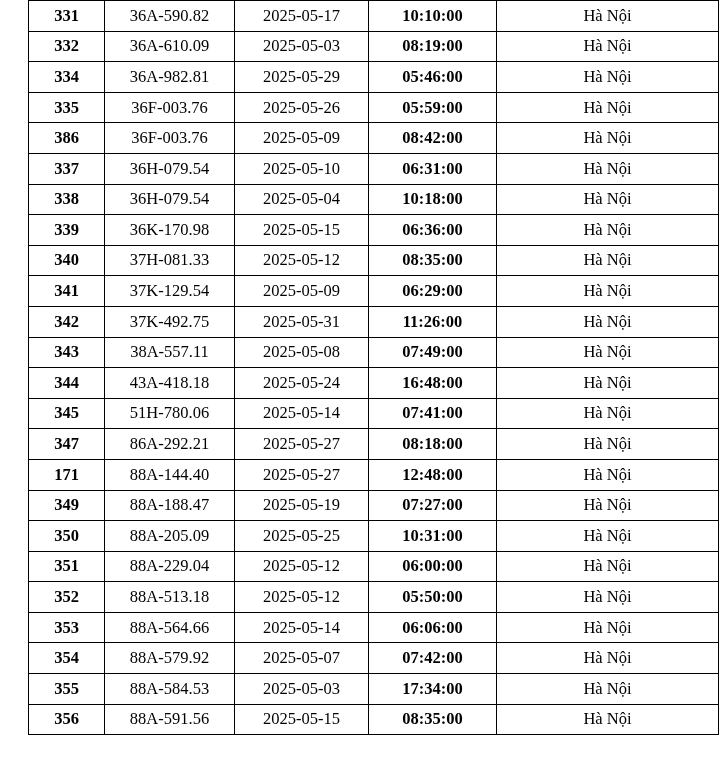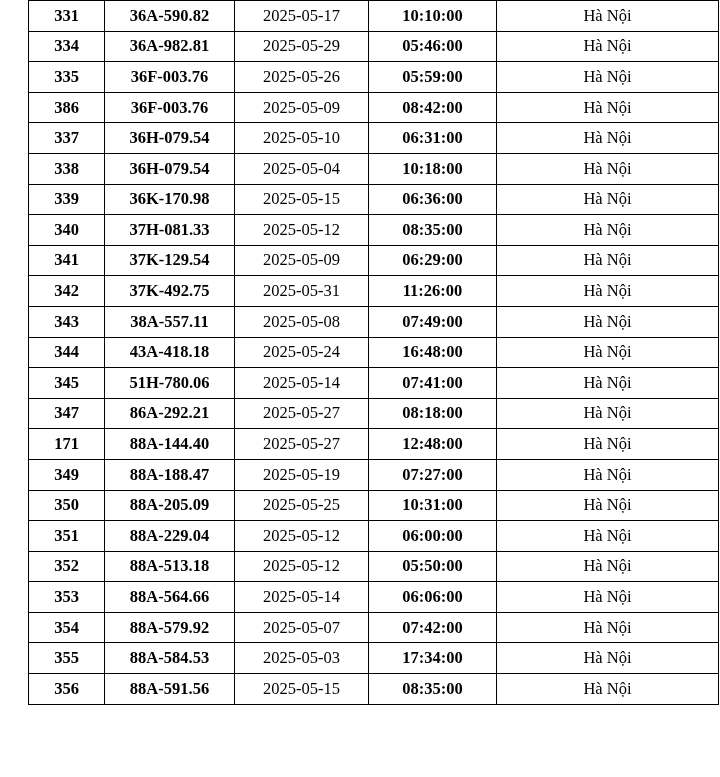--- a/index.html
+++ b/index.html
@@ -38,21 +38,21 @@
     white-space: nowrap;
     overflow: hidden;
   }
   col.c-idx    { width: 76px; }
   col.c-plate  { width: 130px; }
   col.c-date   { width: 134px; }
   col.c-time   { width: 128px; }
   col.c-place  { width: 222px; }
 
   td.idx   { font-weight: 700; }
-  td.plate { font-weight: 700; }
+  td.plate { font-weight: 400; }
   td.date  { font-weight: 400; }
   td.time  { font-weight: 700; }
   td.place { font-weight: 400; }
 </style>
 </head>
 <body>
 
 <div class="sheet">
   <table class="data-table">
     <colgroup>
@@ -64,20 +64,27 @@
     </colgroup>
     <tbody>
         <tr>
           <td class="idx">331</td>
           <td class="plate">36A-590.82</td>
           <td class="date">2025-05-17</td>
           <td class="time">10:10:00</td>
           <td class="place">Hà Nội</td>
         </tr>
         <tr>
+          <td class="idx">332</td>
+          <td class="plate">36A-610.09</td>
+          <td class="date">2025-05-03</td>
+          <td class="time">08:19:00</td>
+          <td class="place">Hà Nội</td>
+        </tr>
+        <tr>
           <td class="idx">334</td>
           <td class="plate">36A-982.81</td>
           <td class="date">2025-05-29</td>
           <td class="time">05:46:00</td>
           <td class="place">Hà Nội</td>
         </tr>
         <tr>
           <td class="idx">335</td>
           <td class="plate">36F-003.76</td>
           <td class="date">2025-05-26</td>

